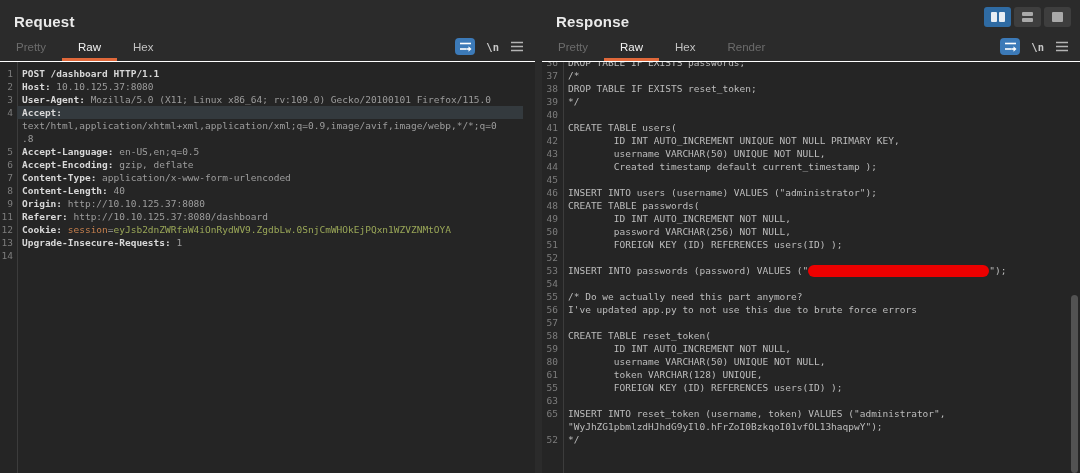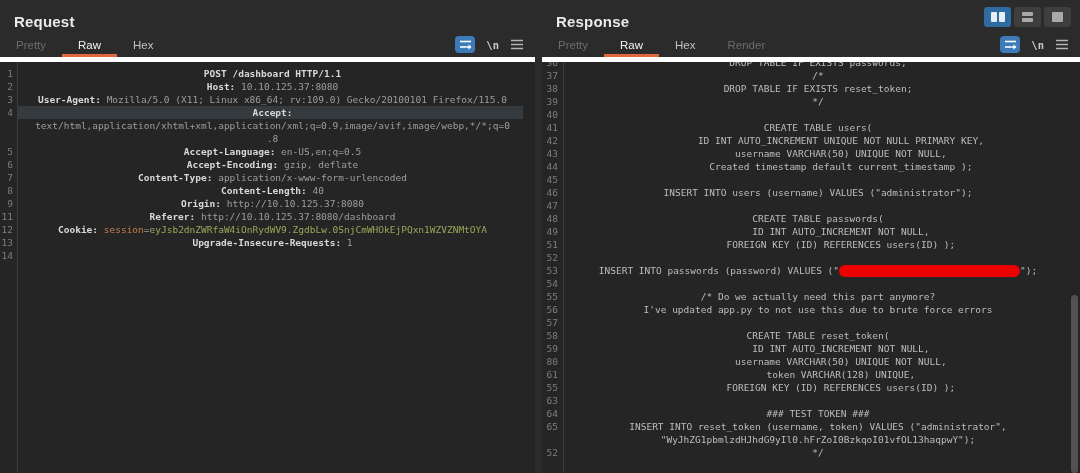--- a/index.html
+++ b/index.html
@@ -6,21 +6,21 @@
   html,body { background:#2b2b2b; }
   body { width:1080px; height:473px; overflow:hidden; font-family:"Liberation Sans",sans-serif; }
   .app { position:relative; width:1080px; height:473px; background:#4c1d95; display:flex; }
   .panel { display:flex; flex-direction:column; height:473px; }
   .panel-left { width:535px; }
   .divider { width:7px; background:#2b2b2b; }
   .panel-right { width:538px; position:relative; }
 
   .panel-header { height:62px; position:relative; background:#2b2b2b; flex:none; }
   .panel-title { position:absolute; left:14px; top:13px; font-size:15px; font-weight:bold; color:#eaeaea; letter-spacing:0.2px; }
-  .tab-row { position:absolute; left:0; right:0; bottom:0; height:27px; display:flex; align-items:stretch; border-bottom:5px solid #ffffff; }
+  .tab-row { position:absolute; left:0; right:0; bottom:0; height:27px; display:flex; align-items:stretch; border-bottom:1px solid #ffffff; }
   .tab { padding:0 16px; display:flex; align-items:center; font-size:11.5px; color:#c3c3c3; border-bottom:3px solid transparent; cursor:default; }
   .tab.active { color:#f2f2f2; border-bottom-color:#e0683a; }
   .tab.dim { color:#6c6c6c; }
   .tab-icons { margin-left:auto; display:flex; align-items:center; gap:11px; padding-right:11px; padding-bottom:3px; }
   .wrap-icon { width:20px; height:17px; background:#3c7ab8; border-radius:4px; display:flex; align-items:center; justify-content:center; }
   .nl-icon { color:#c9c9c9; font-family:"DejaVu Sans Mono",monospace; font-size:10.5px; font-weight:bold; }
   .menu-icon { display:flex; align-items:center; }
 
   .layout-switch { position:absolute; top:7px; right:9px; display:flex; gap:3px; z-index:5; }
   .ls-btn { width:27px; height:20px; border-radius:3px; background:#3e3e3e; display:flex; align-items:center; justify-content:center; gap:2px; }
@@ -36,21 +36,21 @@
   .gutter-line { position:absolute; top:0; bottom:0; width:1px; background:#3c3c3c; }
   .editor-req .gutter-line { left:17px; }
   .editor-res .gutter-line { left:21px; }
   .code { position:absolute; left:0; right:12px; top:0; }
   .editor-req .code { padding-top:5px; }
   .editor-res .code { margin-top:-6px; }
   .code-row { display:flex; height:13px; white-space:pre; }
   .ln { flex:none; text-align:right; color:#7d7d7d; }
   .editor-req .ln { width:17px; padding-right:4px; }
   .editor-res .ln { width:21px; padding-right:5px; }
-  .lt { flex:1; padding-left:5px; color:#b3b3b3;text-align:center; }
+  .lt { flex:1; padding-left:5px; color:#b3b3b3; }
   .code-row.hl .lt { background:#343a3e; }
   .h { color:#d8d8d8; font-weight:bold; }
   .v { color:#9d9d9d; }
   .editor-res .v { color:#bdbdbd; }
   .p { color:#c57f4d; }
   .g { color:#9aa758; }
   .redact { display:inline-block; width:181px; height:12px; background:#ec0000; border-radius:6px; vertical-align:middle; position:relative; top:-1px; }
   .scroll-thumb { position:absolute; right:2px; top:233px; width:7px; height:178px; background:#525252; border-radius:4px; }
 </style>
 </head>
@@ -155,37 +155,36 @@
           <div class="code-row"><span class="ln">37</span><span class="lt"><span class="v">/*</span></span></div>
           <div class="code-row"><span class="ln">38</span><span class="lt"><span class="v">DROP TABLE IF EXISTS reset_token;</span></span></div>
           <div class="code-row"><span class="ln">39</span><span class="lt"><span class="v">*/</span></span></div>
           <div class="code-row"><span class="ln">40</span><span class="lt"></span></div>
           <div class="code-row"><span class="ln">41</span><span class="lt"><span class="v">CREATE TABLE users(</span></span></div>
           <div class="code-row"><span class="ln">42</span><span class="lt"><span class="v">        ID INT AUTO_INCREMENT UNIQUE NOT NULL PRIMARY KEY,</span></span></div>
           <div class="code-row"><span class="ln">43</span><span class="lt"><span class="v">        username VARCHAR(50) UNIQUE NOT NULL,</span></span></div>
           <div class="code-row"><span class="ln">44</span><span class="lt"><span class="v">        Created timestamp default current_timestamp );</span></span></div>
           <div class="code-row"><span class="ln">45</span><span class="lt"></span></div>
           <div class="code-row"><span class="ln">46</span><span class="lt"><span class="v">INSERT INTO users (username) VALUES ("administrator");</span></span></div>
-          <div class="code-row"><span class="ln">47</span><span class="lt"></span></div>
           <div class="code-row"><span class="ln">48</span><span class="lt"><span class="v">CREATE TABLE passwords(</span></span></div>
           <div class="code-row"><span class="ln">49</span><span class="lt"><span class="v">        ID INT AUTO_INCREMENT NOT NULL,</span></span></div>
+          <div class="code-row"><span class="ln">50</span><span class="lt"><span class="v">        password VARCHAR(256) NOT NULL,</span></span></div>
           <div class="code-row"><span class="ln">51</span><span class="lt"><span class="v">        FOREIGN KEY (ID) REFERENCES users(ID) );</span></span></div>
           <div class="code-row"><span class="ln">52</span><span class="lt"></span></div>
           <div class="code-row"><span class="ln">53</span><span class="lt"><span class="v">INSERT INTO passwords (password) VALUES ("</span><span class="redact"></span><span class="v">");</span></span></div>
           <div class="code-row"><span class="ln">54</span><span class="lt"></span></div>
           <div class="code-row"><span class="ln">55</span><span class="lt"><span class="v">/* Do we actually need this part anymore?</span></span></div>
           <div class="code-row"><span class="ln">56</span><span class="lt"><span class="v">I've updated app.py to not use this due to brute force errors</span></span></div>
           <div class="code-row"><span class="ln">57</span><span class="lt"></span></div>
           <div class="code-row"><span class="ln">58</span><span class="lt"><span class="v">CREATE TABLE reset_token(</span></span></div>
           <div class="code-row"><span class="ln">59</span><span class="lt"><span class="v">        ID INT AUTO_INCREMENT NOT NULL,</span></span></div>
           <div class="code-row"><span class="ln">80</span><span class="lt"><span class="v">        username VARCHAR(50) UNIQUE NOT NULL,</span></span></div>
           <div class="code-row"><span class="ln">61</span><span class="lt"><span class="v">        token VARCHAR(128) UNIQUE,</span></span></div>
           <div class="code-row"><span class="ln">55</span><span class="lt"><span class="v">        FOREIGN KEY (ID) REFERENCES users(ID) );</span></span></div>
           <div class="code-row"><span class="ln">63</span><span class="lt"></span></div>
-          <div class="code-row"><span class="ln">64</span><span class="lt"><span class="v">### TEST TOKEN ###</span></span></div>
           <div class="code-row"><span class="ln">65</span><span class="lt"><span class="v">INSERT INTO reset_token (username, token) VALUES ("administrator",</span></span></div>
           <div class="code-row"><span class="ln"></span><span class="lt"><span class="v">"WyJhZG1pbmlzdHJhdG9yIl0.hFrZoI0BzkqoI01vfOL13haqpwY");</span></span></div>
           <div class="code-row"><span class="ln">52</span><span class="lt"><span class="v">*/</span></span></div>
         </div>
       <div class="scroll-thumb"></div>
     </div>
   </div>
 
 </div>
 

